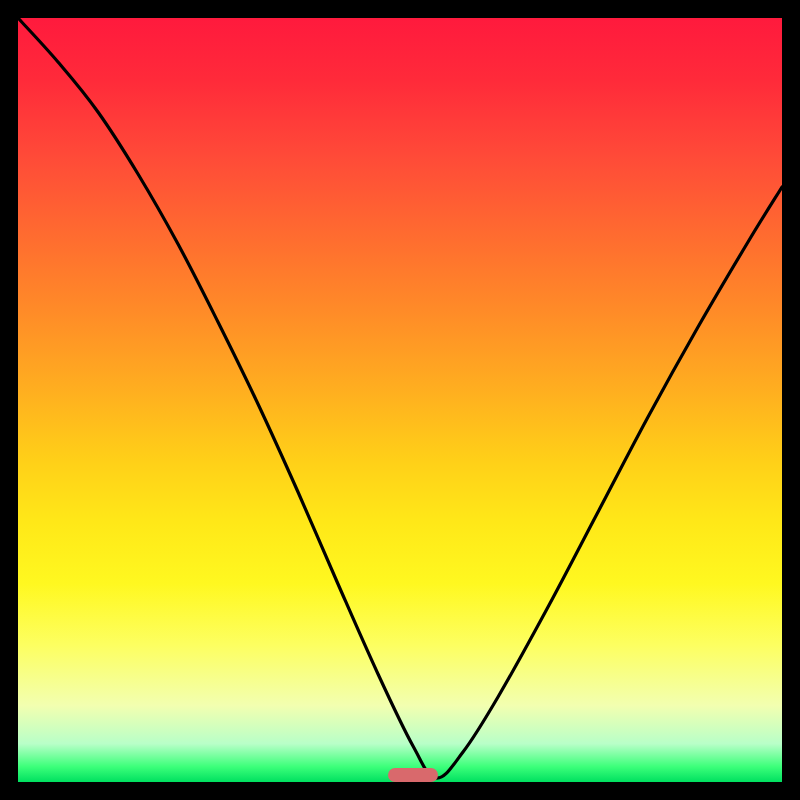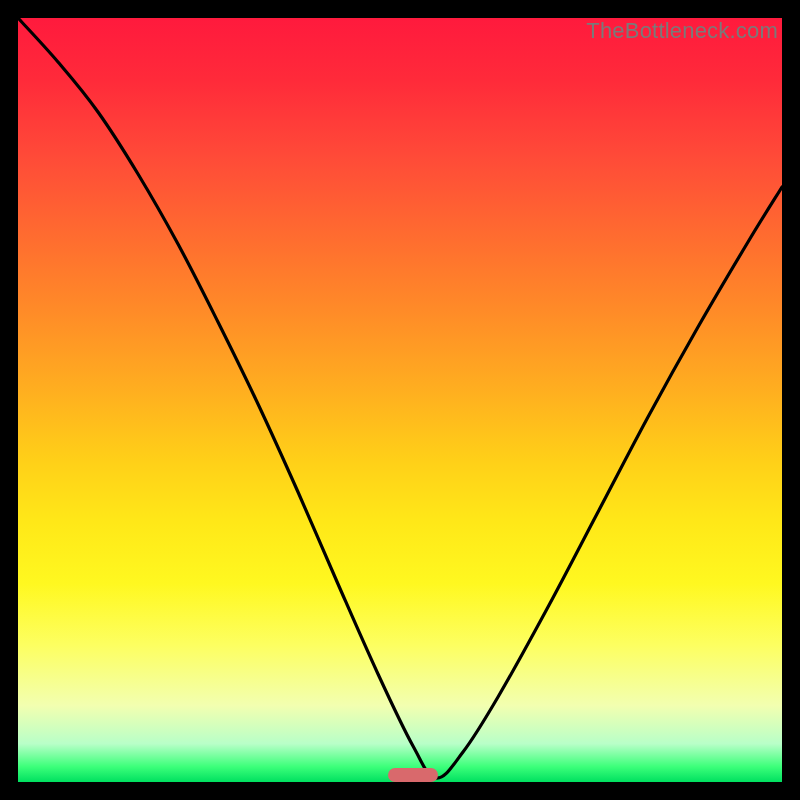--- a/index.html
+++ b/index.html
@@ -57,21 +57,20 @@
     border-radius: 7px;
     background: #d9696c;
   }
 </style>
 </head>
 <body>
 
 <div class="stage">
   <div class="plot-area">
 
-    <div class="watermark">TheBottleneck.com</div>
 
     <svg class="curve" viewBox="0 0 764 764" preserveAspectRatio="none">
       <path id="curve-path" fill="none" stroke="#000000" stroke-width="3.2" stroke-linecap="round" d="M 0 0 C 7.2 7.9, 25.6 27.1, 40.0 44.0 C 54.4 60.9, 65.6 73.8, 80.0 94.0 C 94.4 114.2, 105.6 132.2, 120.0 156.0 C 134.4 179.8, 145.6 199.4, 160.0 226.0 C 174.4 252.6, 185.6 275.2, 200.0 304.0 C 214.4 332.8, 225.6 355.4, 240.0 386.0 C 254.4 416.6, 265.6 441.6, 280.0 474.0 C 294.4 506.4, 305.6 533.2, 320.0 566.0 C 334.4 598.8, 346.5 626.8, 360.0 656.0 C 373.5 685.2, 384.6 709.3, 395.0 728.0 C 405.4 746.7, 409.0 758.9, 418.0 760.0 C 427.0 761.1, 433.8 748.6, 445.0 734.0 C 456.2 719.4, 464.7 705.1, 480.0 679.0 C 495.3 652.9, 512.0 622.3, 530.0 589.0 C 548.0 555.7, 562.0 528.2, 580.0 494.0 C 598.0 459.8, 612.0 432.3, 630.0 399.0 C 648.0 365.7, 662.0 340.5, 680.0 309.0 C 698.0 277.5, 714.9 249.2, 730.0 224.0 C 745.1 198.8, 757.9 178.9, 764.0 169.0"></path>
     </svg>
 
     <div class="marker" id="marker" style="left: 370px; top: 750px; width: 50px; height: 14px; background: rgb(217, 105, 108);"></div>
 
   </div>
 </div>
 

